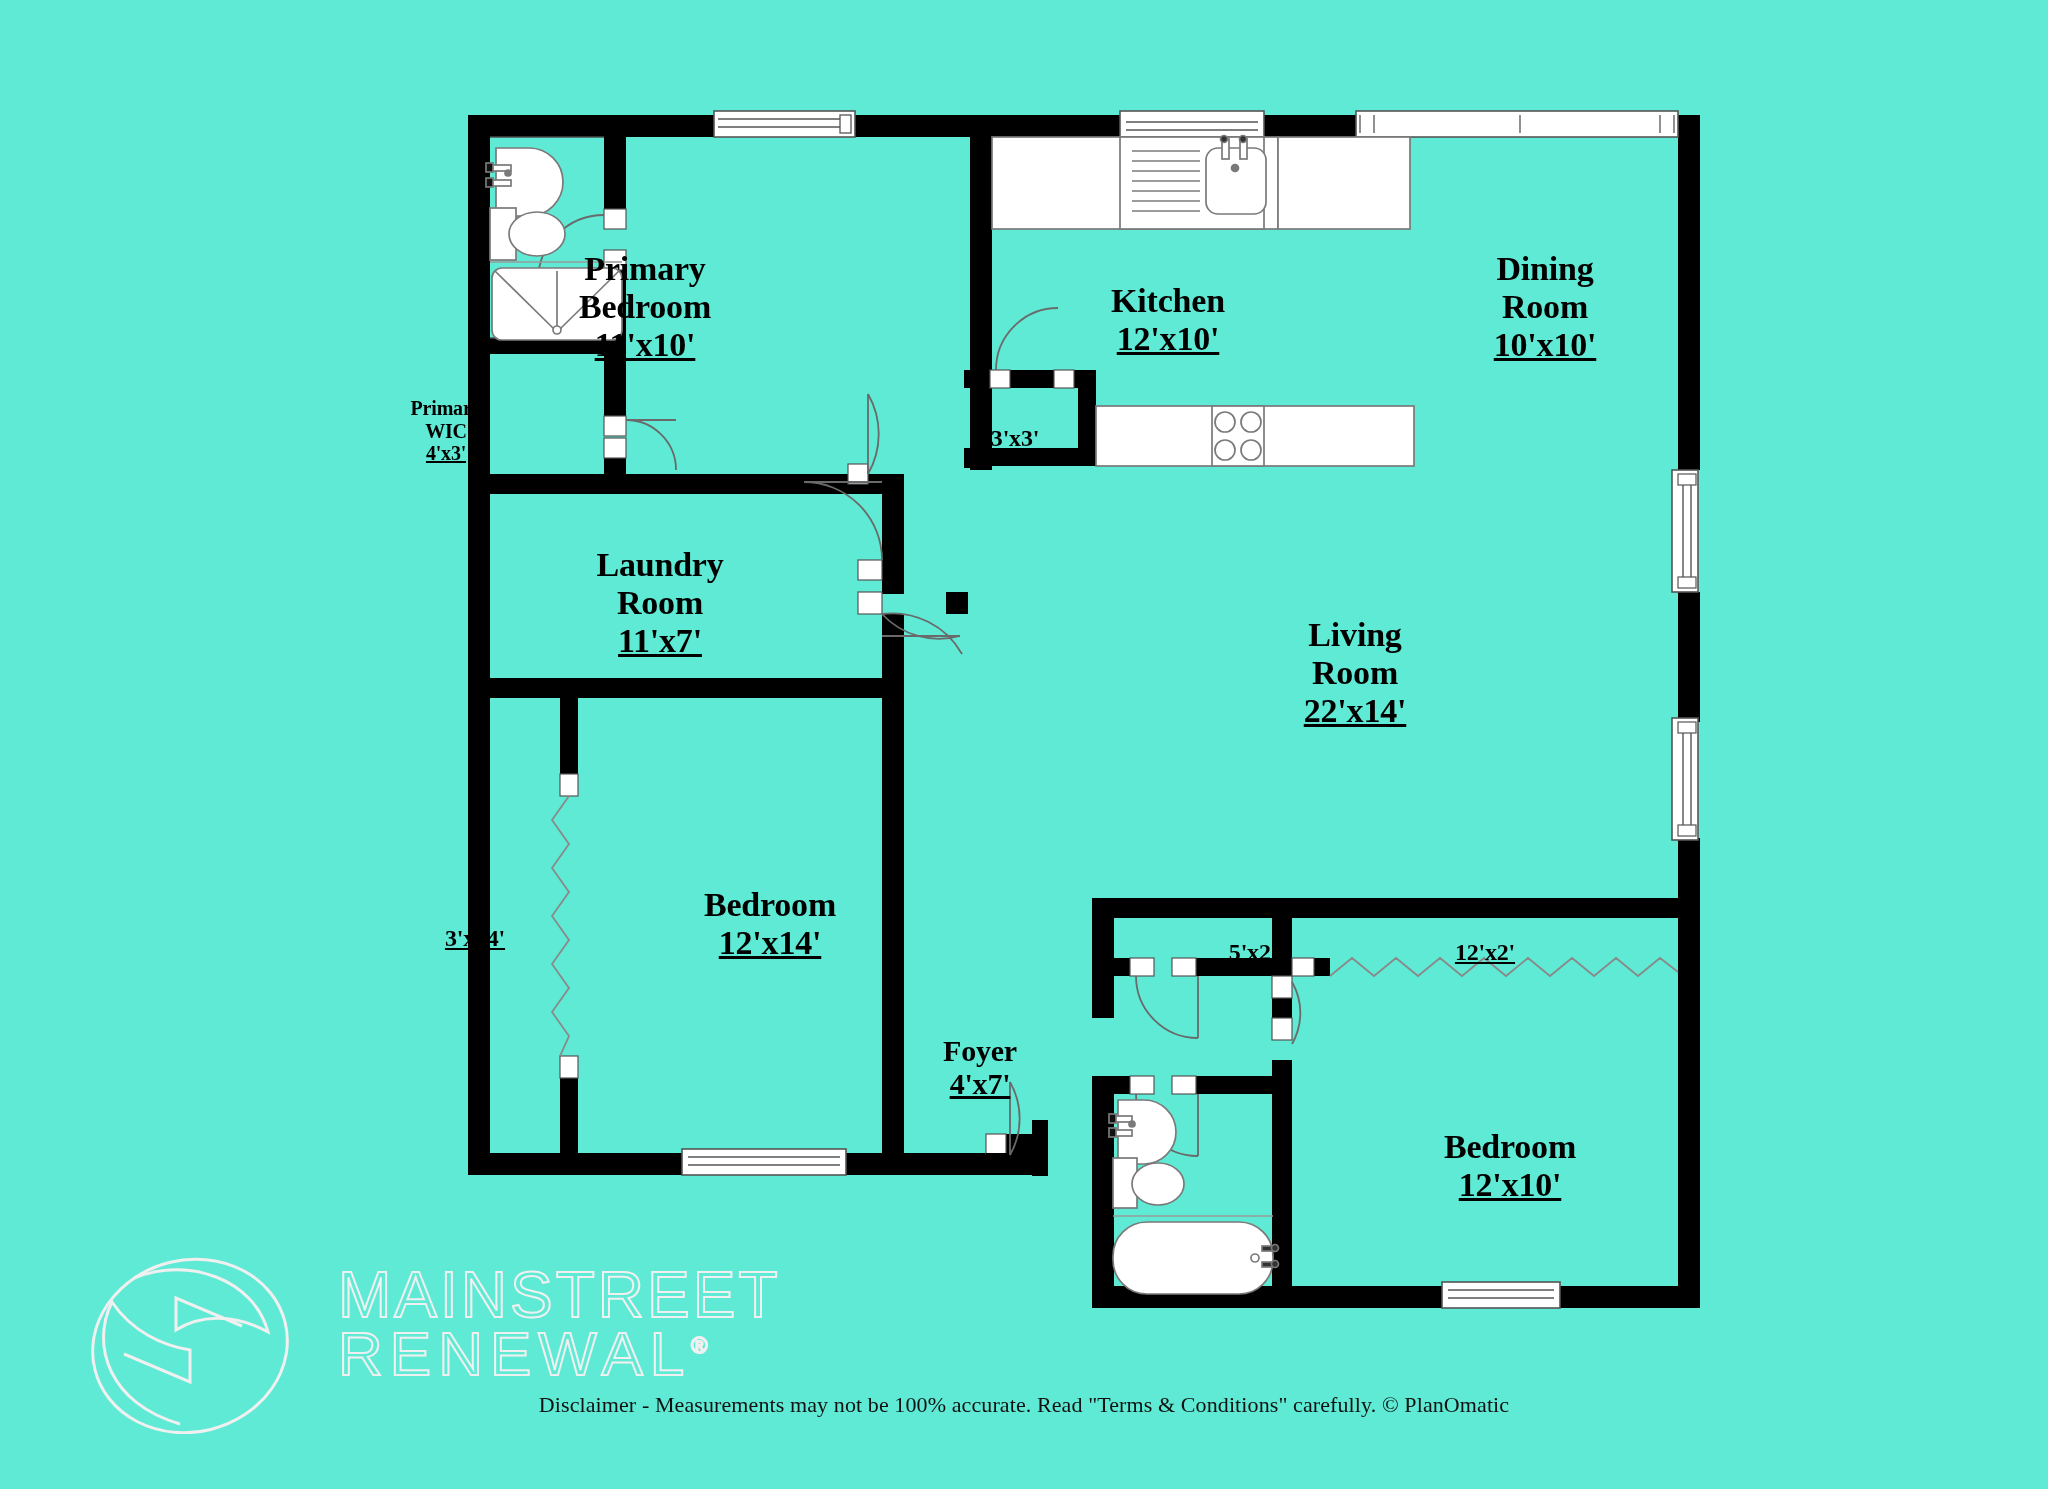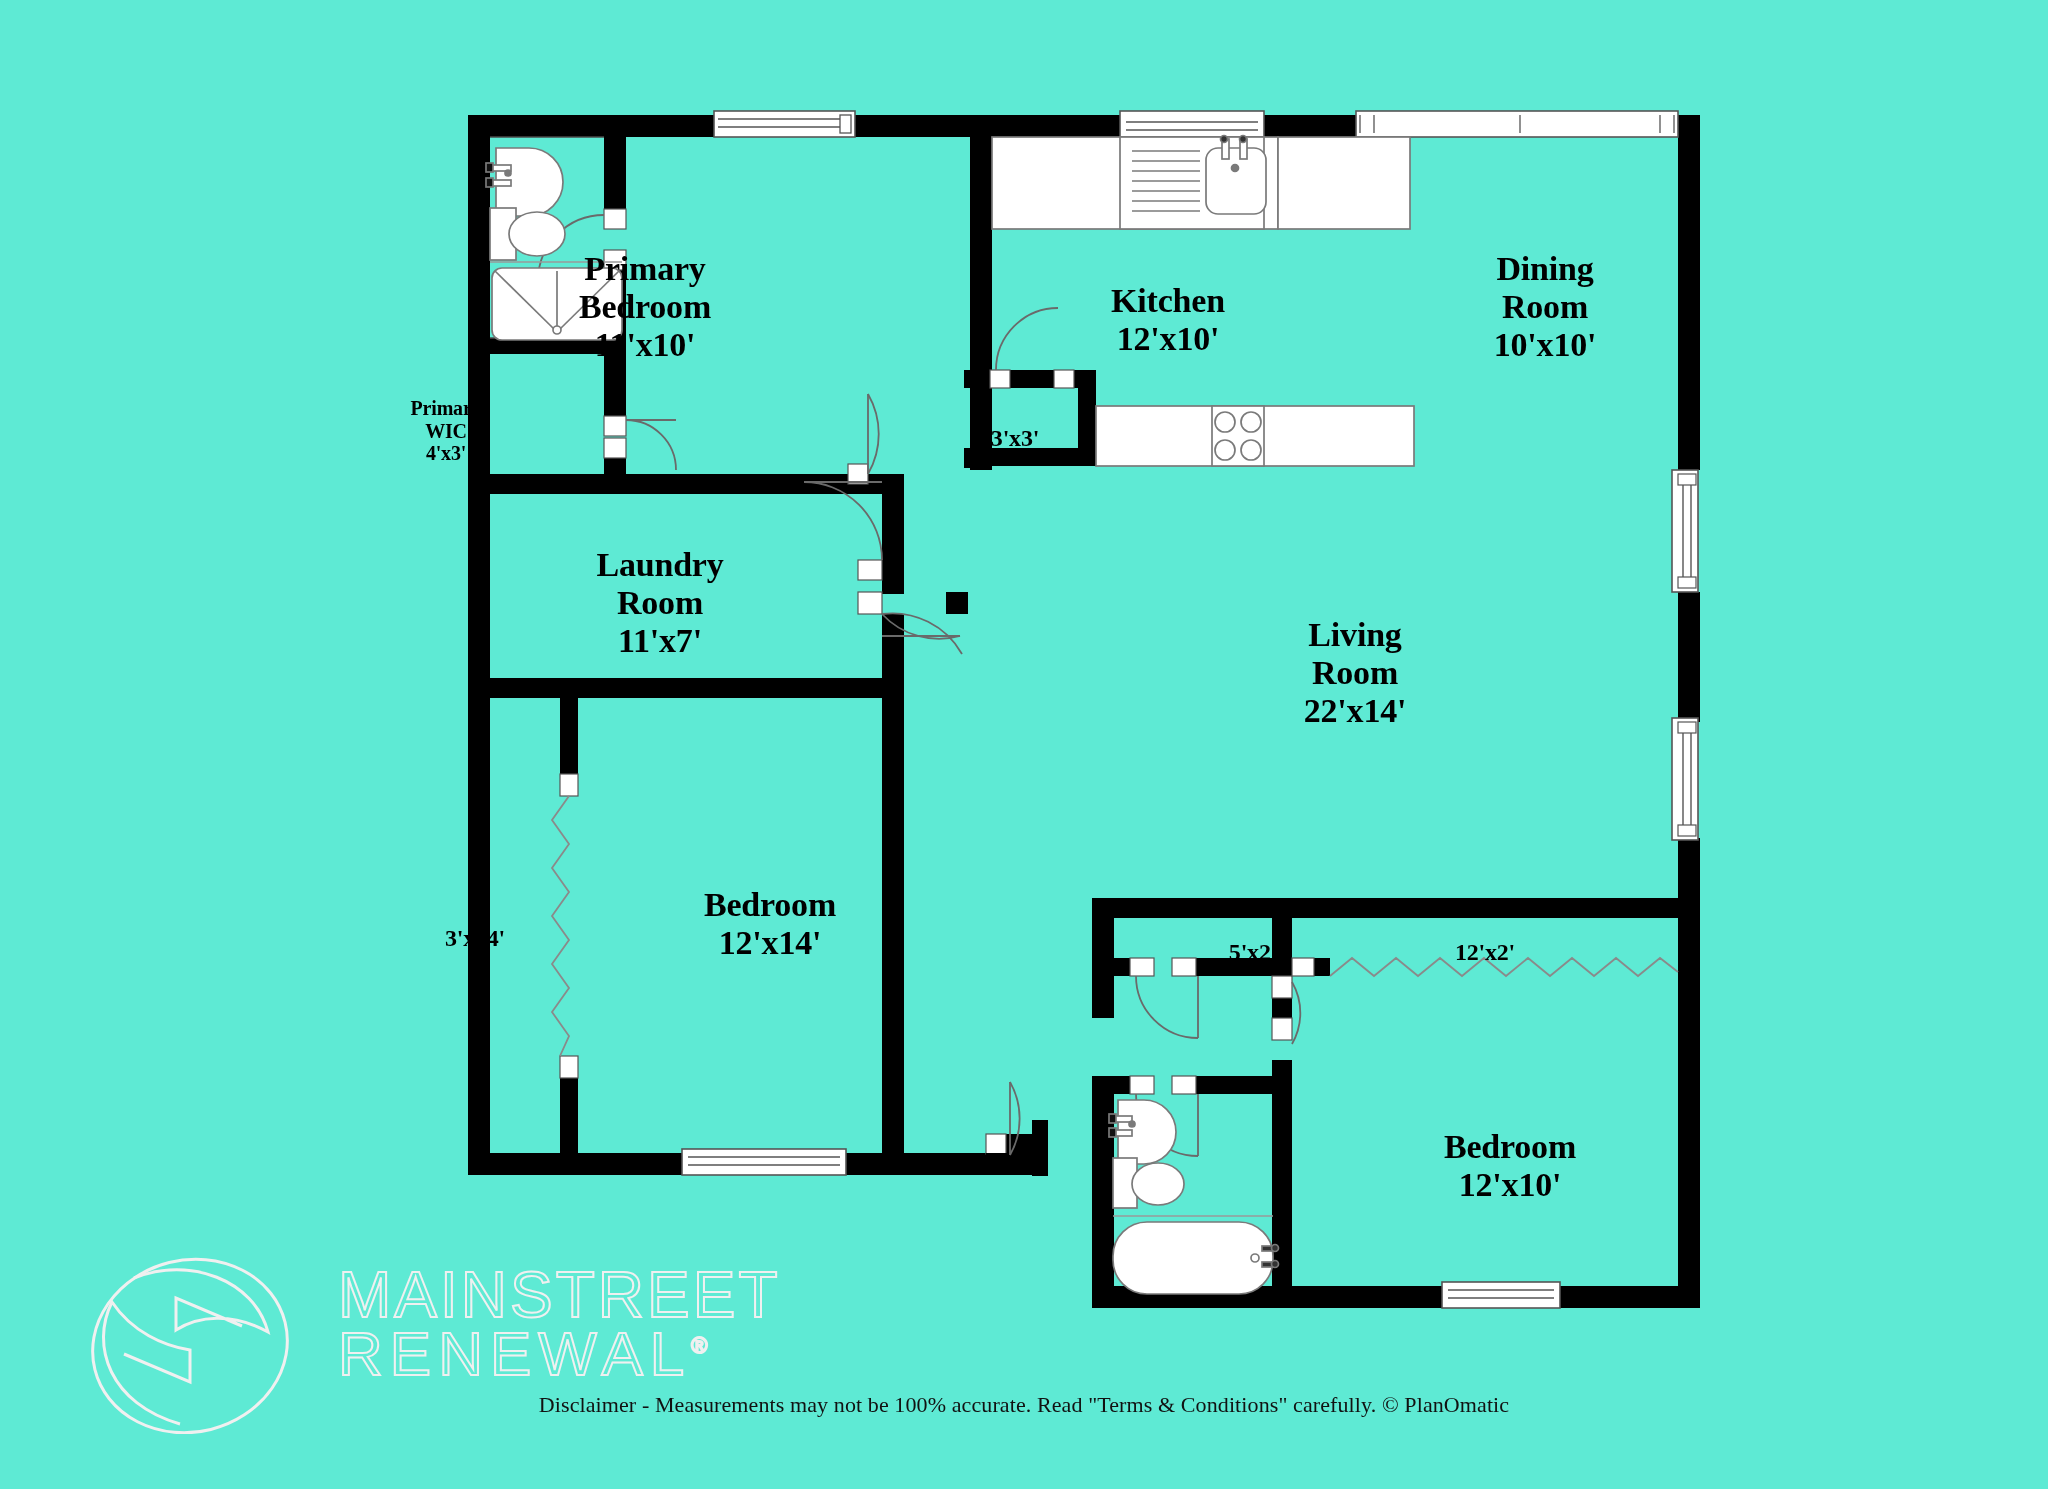--- a/index.html
+++ b/index.html
@@ -23,21 +23,21 @@
     color: #000000;
     line-height: 1.12;
     white-space: pre-line;
     letter-spacing: -0.2px;
     user-select: none;
   }
   .rl-lg  { font-size: 34px; }
   .rl-md  { font-size: 30px; }
   .rl-sm  { font-size: 24px; }
   .rl-xs  { font-size: 20px; }
-  .dim { display:block; }
+  .dim { display:block;text-decoration:underline; }
 
   #disclaimer {
     position: absolute;
     left: 0; top: 1392px;
     width: 2048px;
     text-align: center;
     font-family: "Liberation Serif", "DejaVu Serif", serif;
     font-size: 22px;
     color: #111111;
     letter-spacing: 0.1px;
@@ -418,20 +418,24 @@
 
   <div class="roomlabel rl-lg" style="left:620px; top:848px; width:300px;">
     <span>Bedroom</span>
     <span class="dim">12'x14'</span>
   </div>
 
   <div class="roomlabel rl-sm" style="left:410px; top:898px; width:130px;">
     <span class="dim">3'x14'</span>
   </div>
 
+  <div class="roomlabel rl-md" style="left:890px; top:1000px; width:180px;">
+    <span>Foyer</span>
+    <span class="dim">4'x7'</span>
+  </div>
 
   <div class="roomlabel rl-sm" style="left:1178px; top:912px; width:150px;text-align:center;">
     <span class="dim">5'x2'</span>
   </div>
 
   <div class="roomlabel rl-sm" style="left:1395px; top:912px; width:180px;">
     <span class="dim">12'x2'</span>
   </div>
 
   <div class="roomlabel rl-lg" style="left:1360px; top:1090px; width:300px;">

